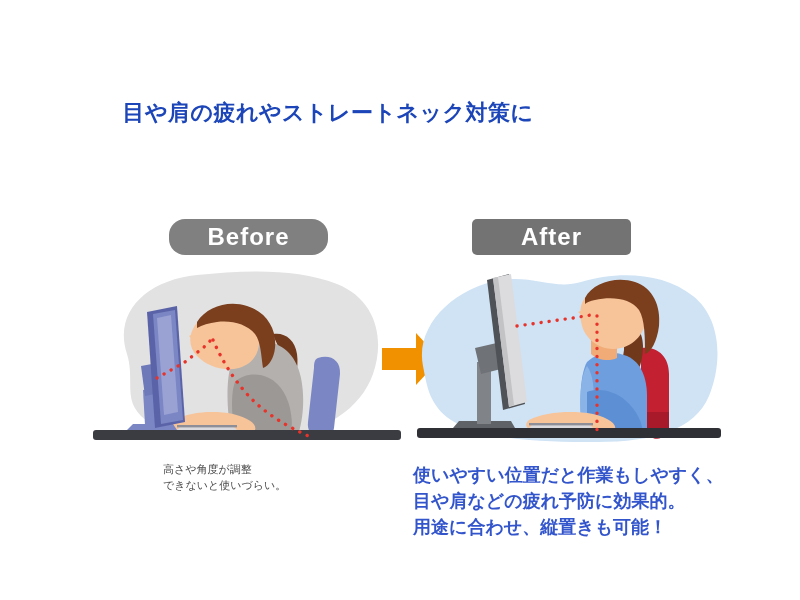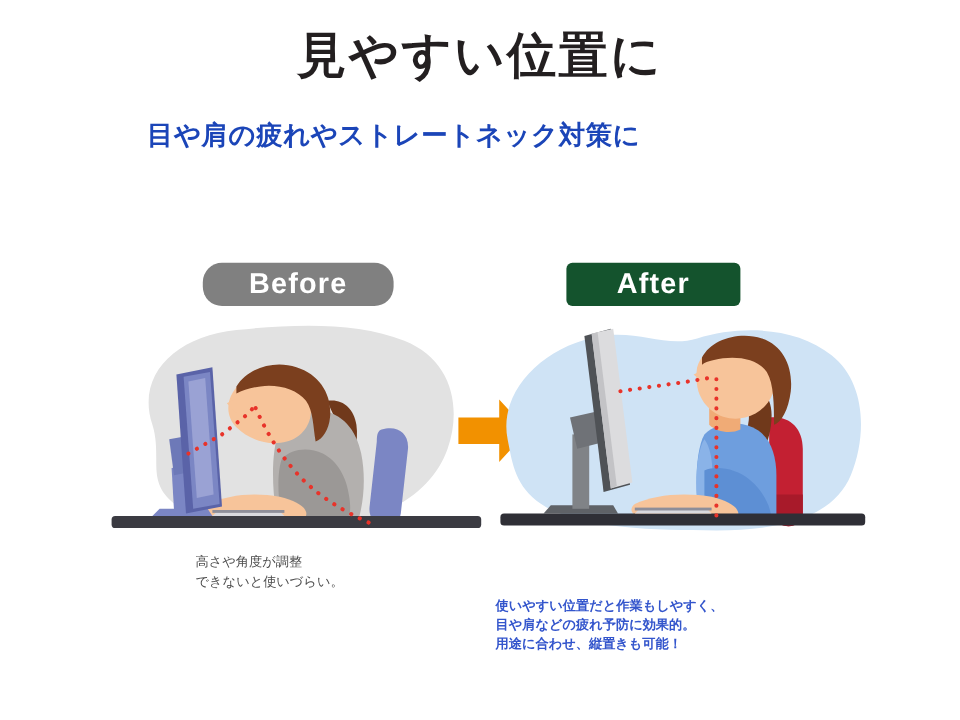--- a/index.html
+++ b/index.html
@@ -20,46 +20,45 @@
     font-size:22px;font-weight:700;color:#1b45b8;letter-spacing:0.5px;
     line-height:1.2;
   }
 
   .badge{
     position:absolute;height:36px;border-radius:5px;
     display:flex;align-items:center;justify-content:center;
     color:#ffffff;font-size:24px;font-weight:700;letter-spacing:1px;
   }
   .badge-before{left:169px;top:219px;width:159px;background:#808080;border-radius:16px;}
-  .badge-after{left:472px;top:219px;width:145px;background:#14532d;}
+  .badge-after{left:472px;top:219px;width:159px;background:#737373;}
 
   .scene{position:absolute;top:262px;width:330px;height:200px;}
   .scene-before{left:85px;}
   .scene-after{left:405px;}
   .scene svg{display:block;width:100%;height:100%;}
 
   .arrow{position:absolute;left:380px;top:330px;width:62px;height:58px;}
   .arrow svg{display:block;width:100%;height:100%;}
 
   .caption{position:absolute;line-height:1.45;white-space:pre-line;}
   .caption-before{
     left:163px;top:462px;width:250px;
     font-size:11px;font-weight:400;color:#4d4d4d;
   }
   .caption-after{
     left:413px;top:462px;width:320px;
-    font-size:11px;font-weight:700;color:#3355cc;margin-top:36px;
+    font-size:18px;font-weight:700;color:#3355cc;
   }
 </style>
 </head>
 <body>
 
 <div id="stage">
 
-  <div class="title">見やすい位置に</div>
   <div class="subtitle">目や肩の疲れやストレートネック対策に</div>
 
   <div class="badge badge-before">
     <span>Before</span>
   </div>
 
   <div class="badge badge-after">
     <span>After</span>
   </div>
 

